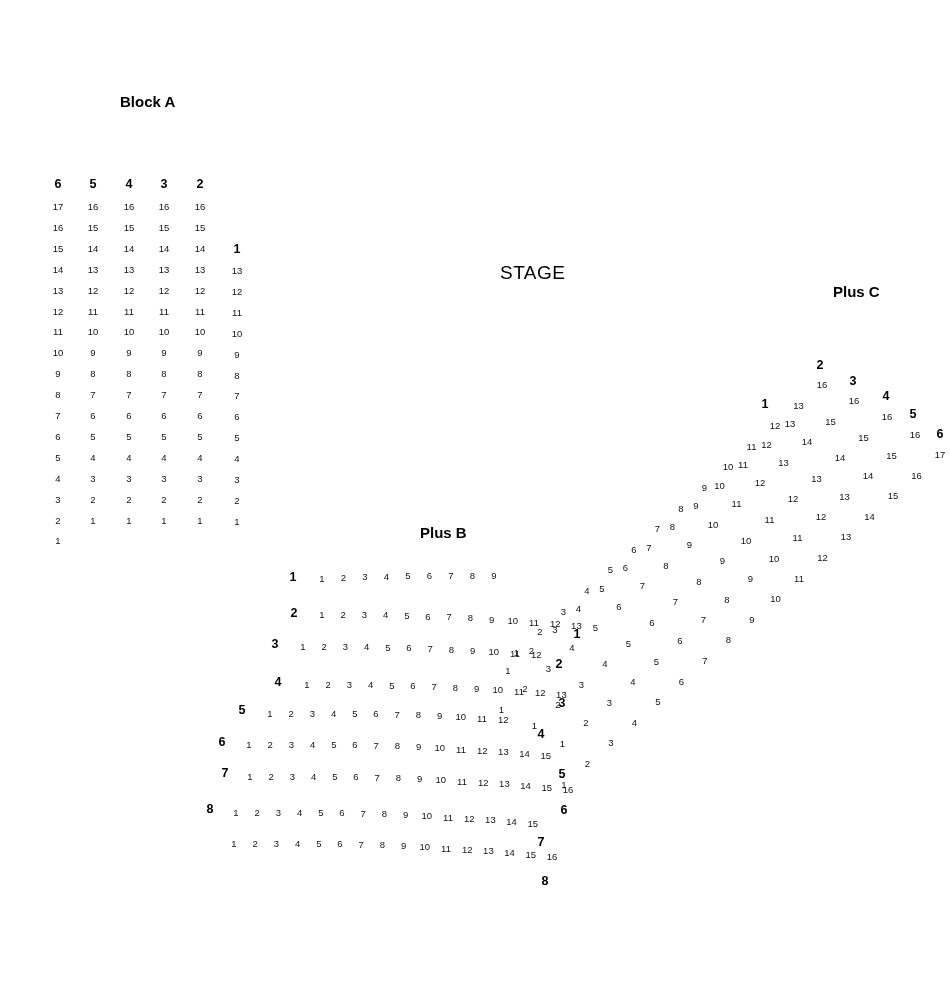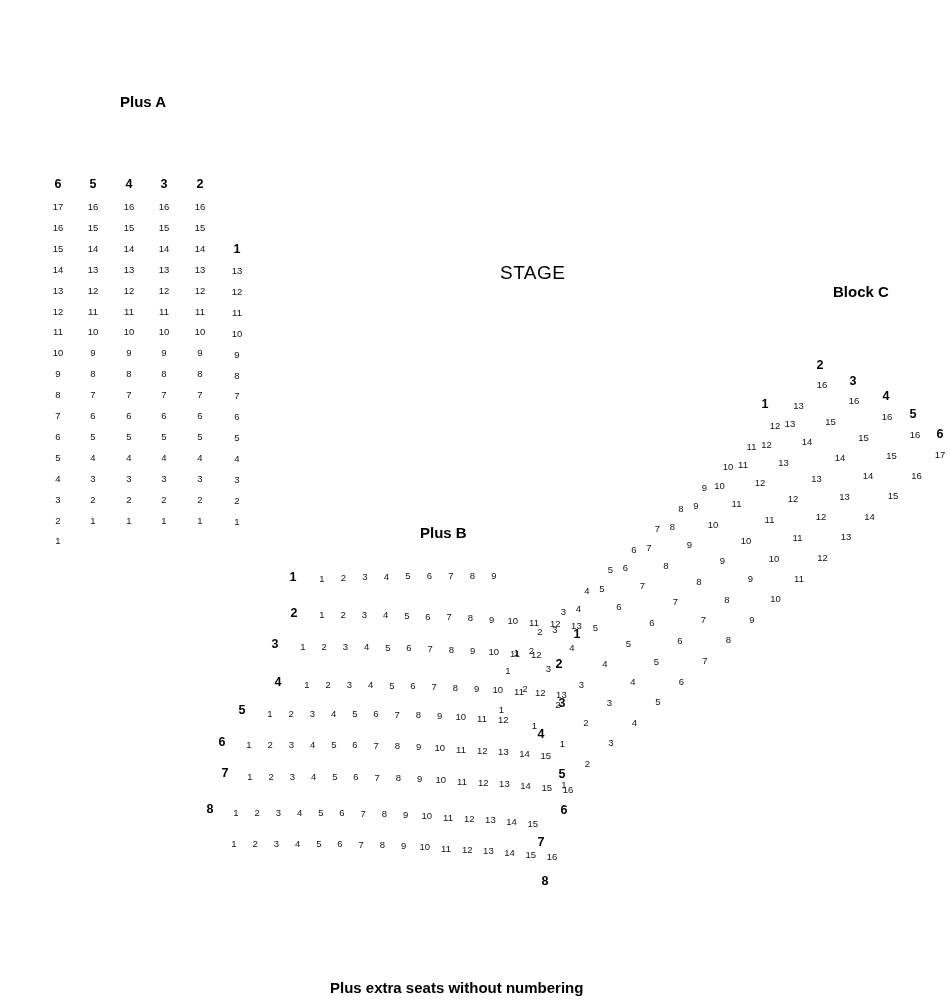--- a/index.html
+++ b/index.html
@@ -46,25 +46,24 @@
     white-space:nowrap;
     transform:translate(-50%,-50%);
     line-height:1;
   }
 </style>
 </head>
 <body>
 
 <div id="stage-plan">
 
-  <div class="label" style="left:120px;top:93px;">Plus A</div>
+  <div class="label" style="left:120px;top:93px;">Block A</div>
   <div class="stage-label" style="left:500px;top:262px;">STAGE</div>
-  <div class="label" style="left:833px;top:283px;">Block C</div>
+  <div class="label" style="left:833px;top:283px;">Plus C</div>
   <div class="label" style="left:420px;top:524px;">Plus B</div>
-  <div class="footnote" style="left:330px;top:979px;">Plus extra seats without numbering</div>
 
   <div id="block-a">
       <div class="rowno" style="left: 58px; top: 184px;">6</div>
       <div class="rowno" style="left: 93px; top: 184px;">5</div>
       <div class="rowno" style="left: 129px; top: 184px;">4</div>
       <div class="rowno" style="left: 164px; top: 184px;">3</div>
       <div class="rowno" style="left: 200px; top: 184px;">2</div>
       <div class="rowno" style="left: 237px; top: 249px;">1</div>
       <div class="seat" style="left: 58px; top: 207px;">17</div>
       <div class="seat" style="left: 58px; top: 227.9px;">16</div>

